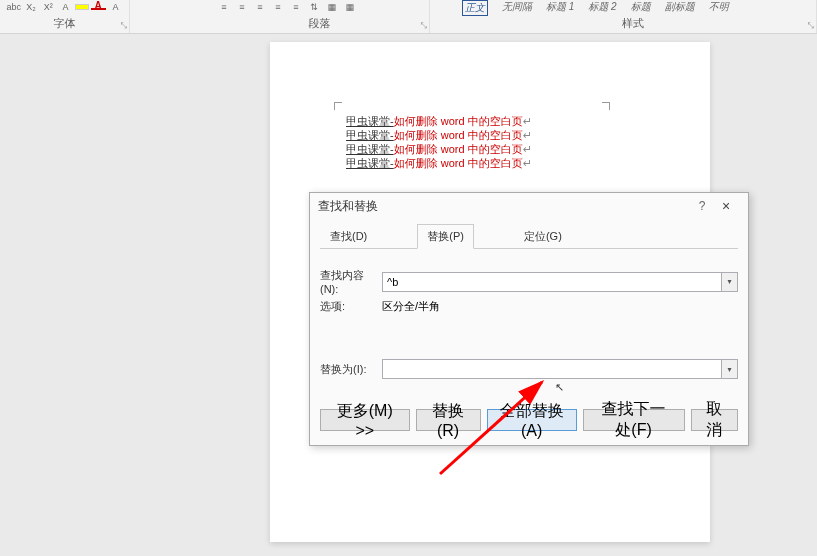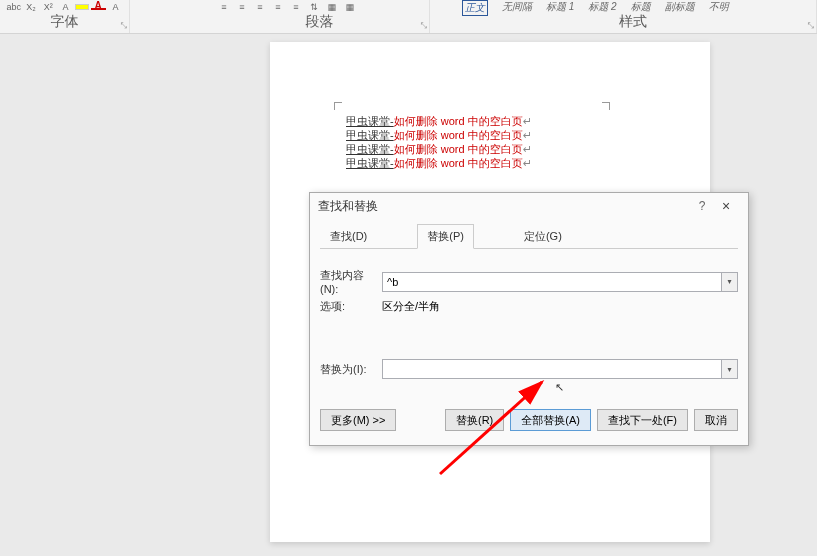--- a/index.html
+++ b/index.html
@@ -1,21 +1,21 @@
 <!DOCTYPE html>
 <html><head>
   <meta charset="utf-8">
   <style>
     * { box-sizing: border-box; margin: 0; padding: 0; }
     body { font-family: "Microsoft YaHei", "SimSun", sans-serif; font-size: 12px; background: #fafafa; width: 817px; height: 556px; overflow: hidden; position: relative; }
     
     .ribbon { background: #f3f3f3; border-bottom: 1px solid #d4d4d4; height: 34px; display: flex; }
     .ribbon-group { border-right: 1px solid #e0e0e0; padding: 0 6px; display: flex; flex-direction: column; position: relative; }
     .ribbon-icons { display: flex; gap: 2px; align-items: flex-end; height: 10px; padding-top: 1px; }
-    .ribbon-label { position: absolute; bottom: 2px; left: 0; right: 0; text-align: center; color: #5a5a5a; font-size: 14px; }
+    .ribbon-label { position: absolute; bottom: 2px; left: 0; right: 0; text-align: center; color: #5a5a5a; font-size: 11px; }
     .ribbon-icon { width: 16px; height: 7px; display: flex; align-items: center; justify-content: center; font-size: 9px; color: #666; }
     .highlight-icon { width: 14px; height: 6px; background: #ffff00; border: 1px solid #ccc; }
     .color-a { color: #c00; font-weight: bold; font-size: 10px; border-bottom: 2px solid #c00; line-height: 6px; }
     .ribbon-corner { position: absolute; right: 2px; bottom: 2px; font-size: 8px; color: #888; }
     
     .ribbon-group.fonts { width: 130px; }
     .ribbon-group.paragraph { width: 220px; margin-left: 80px; }
     .ribbon-group.styles { flex: 1; margin-left: 20px; }
     .styles-row { display: flex; gap: 14px; padding: 0 6px; font-size: 10px; color: #666; height: 10px; align-items: flex-start; }
     .style-item { white-space: nowrap; font-style: italic; }
@@ -39,21 +39,21 @@
     .tabs { display: flex; border-bottom: 1px solid #ccc; gap: 40px; }
     .tab { padding: 4px 9px; font-size: 11px; color: #333; border: 1px solid transparent; cursor: pointer; position: relative; bottom: -1px; }
     .tab.active { background: #fafafa; border: 1px solid #ccc; border-bottom: 1px solid #fafafa; }
     .form-row { display: flex; align-items: center; margin-top: 19px; font-size: 11px; }
     .form-label { width: 62px; color: #333; }
     .form-input-wrap { flex: 1; display: flex; }
     .form-input { flex: 1; height: 20px; border: 1px solid #abadb3; padding: 0 4px; font-size: 11px; background: #fff; }
     .form-dropdown { width: 16px; height: 20px; border: 1px solid #abadb3; border-left: none; background: #f0f0f0; display: flex; align-items: center; justify-content: center; font-size: 8px; color: #555; cursor: pointer; }
     .spacer { height: 26px; }
     .button-row { display: flex; gap: 6px; margin-top: 30px; justify-content: space-between; }
-    .btn { height: 22px; padding: 0 10px; font-size: 11px; border: 1px solid #adadad; background: #e7e7e7; cursor: pointer; display: flex; align-items: center; justify-content: center; }
+    .btn { height: 22px; padding: 0 10px; font-size: 16px; border: 1px solid #adadad; background: #e7e7e7; cursor: pointer; display: flex; align-items: center; justify-content: center; }
     .btn.highlighted { border: 1.5px solid #5b9bd5; background: #deeaf6; }
     .btn-group-right { display: flex; gap: 6px; }
     
     .arrow { position: absolute; left: 430px; top: 340px; width: 140px; height: 110px; z-index: 20; pointer-events: none; }
     .cursor { position: absolute; left: 555px; top: 347px; font-size: 11px; color: #333; z-index: 21; pointer-events: none; }
   </style>
 </head>
 <body>
 
 <div class="ribbon">

